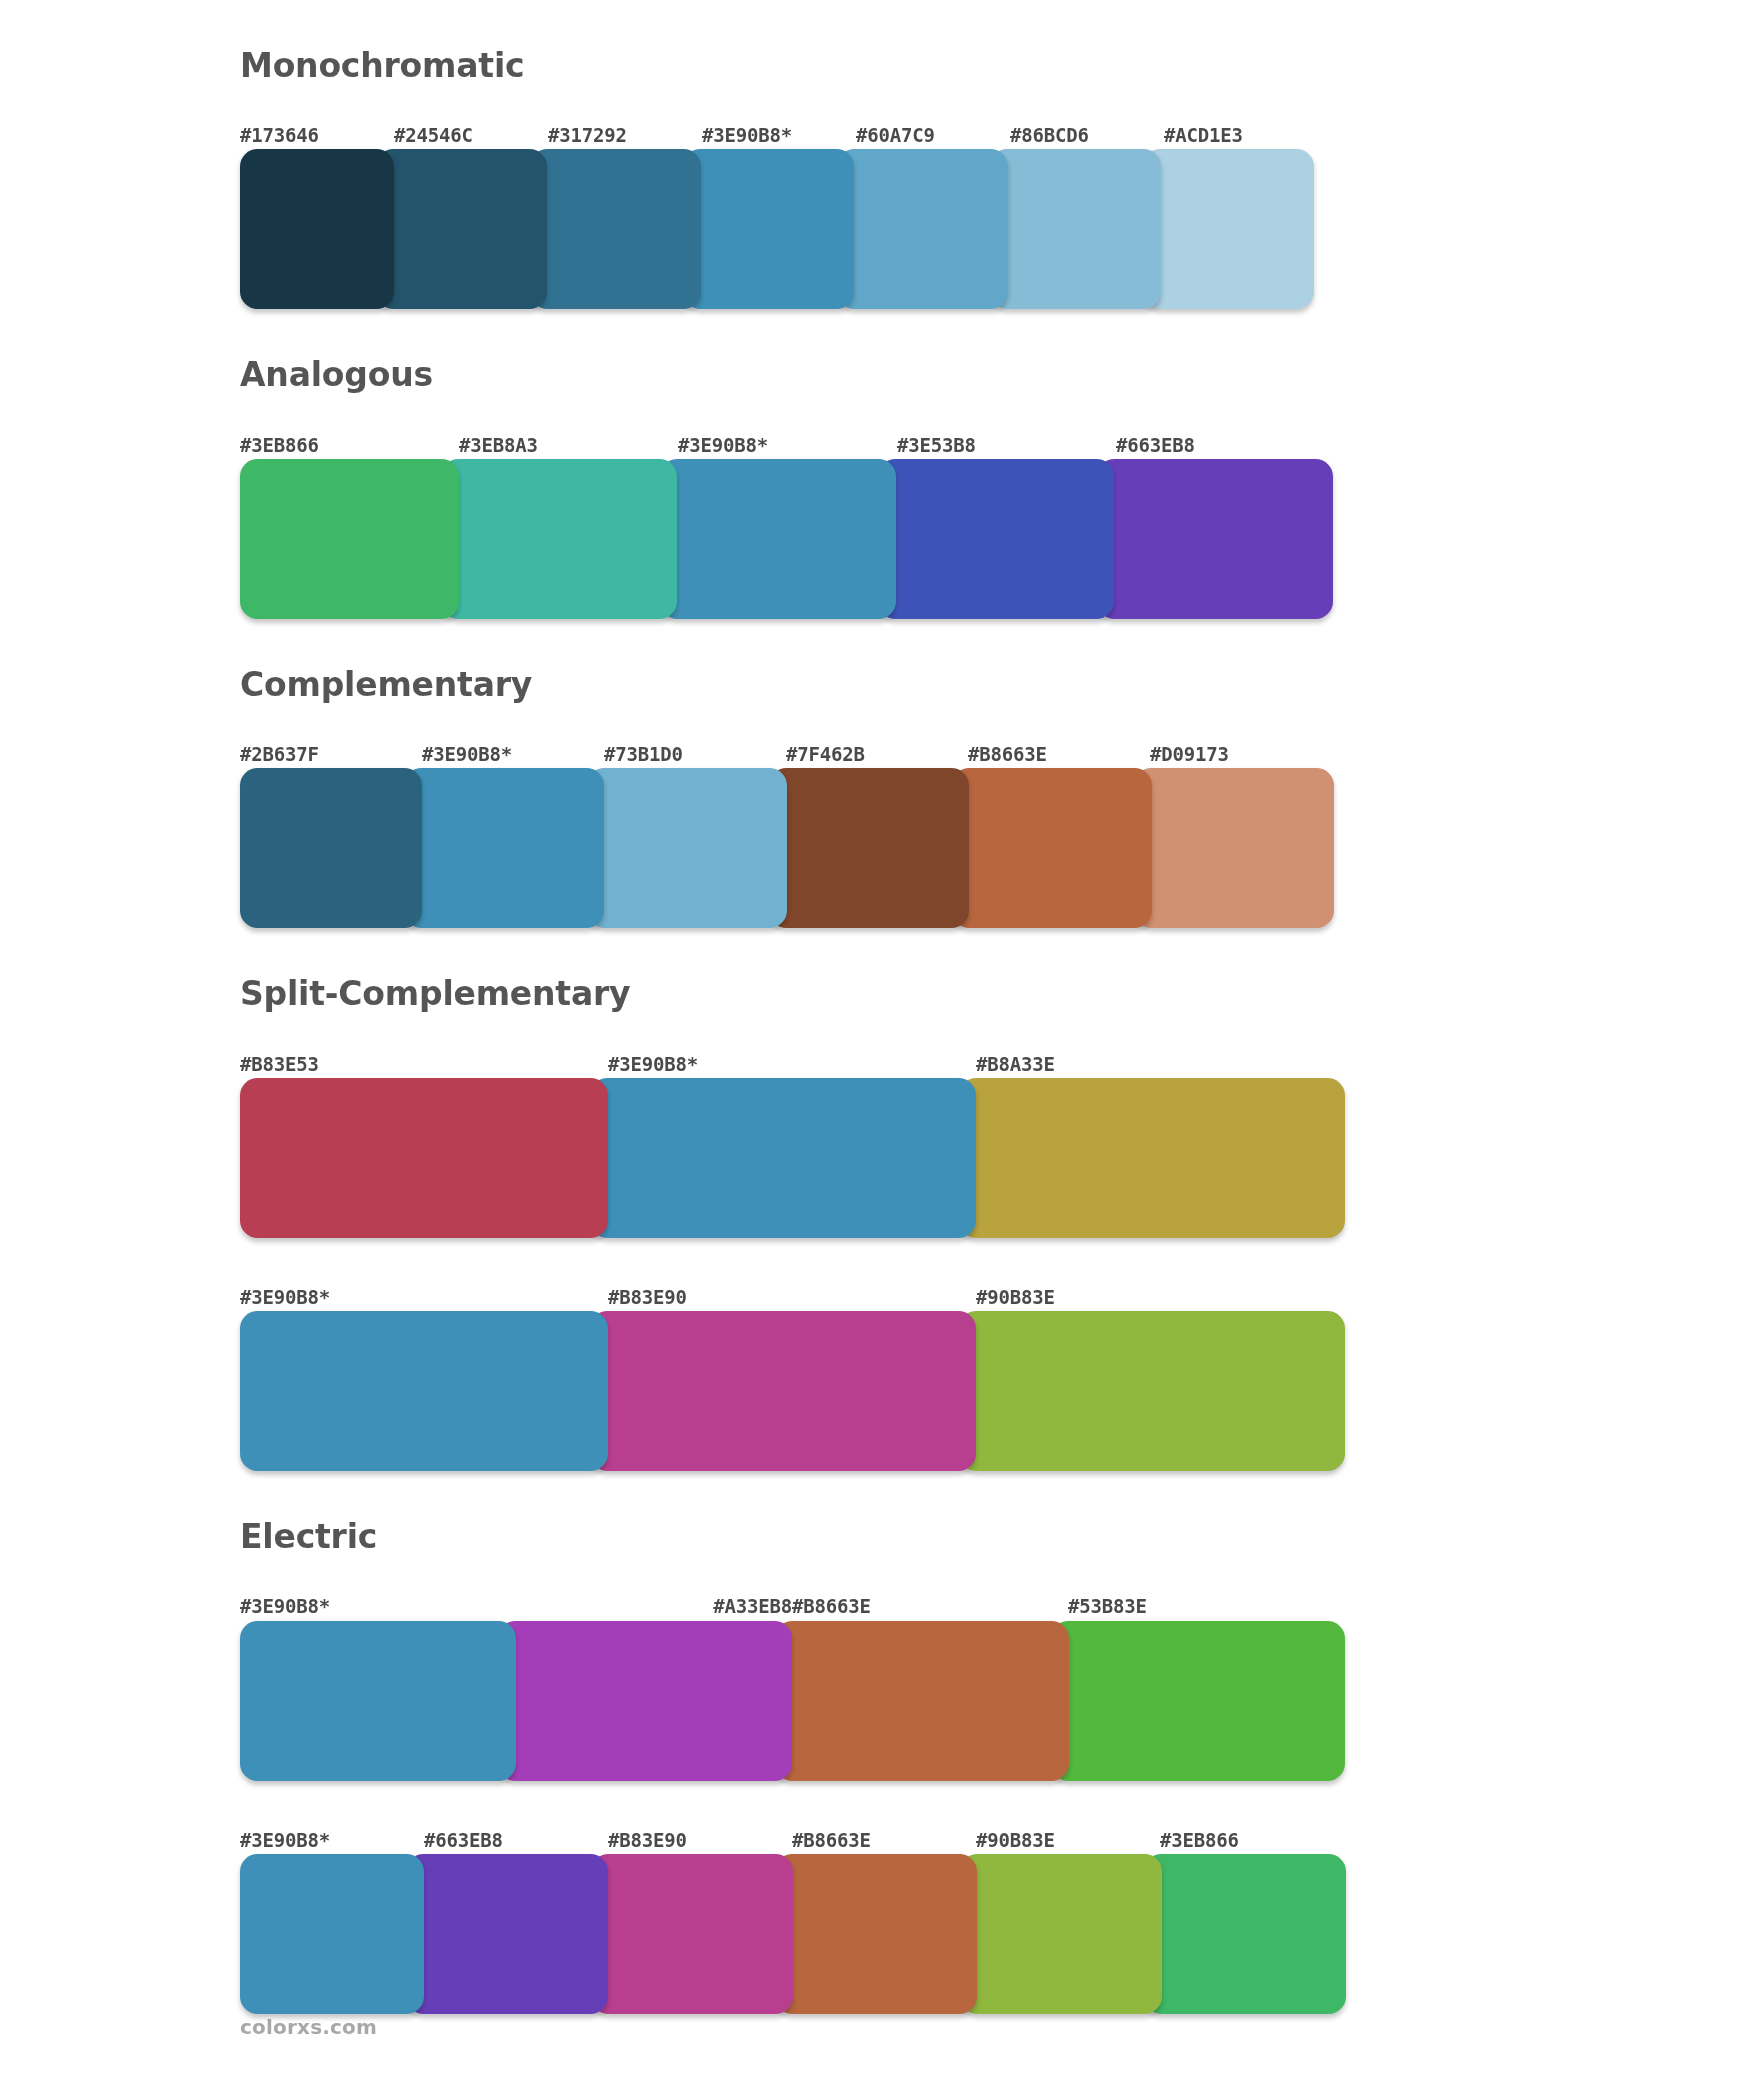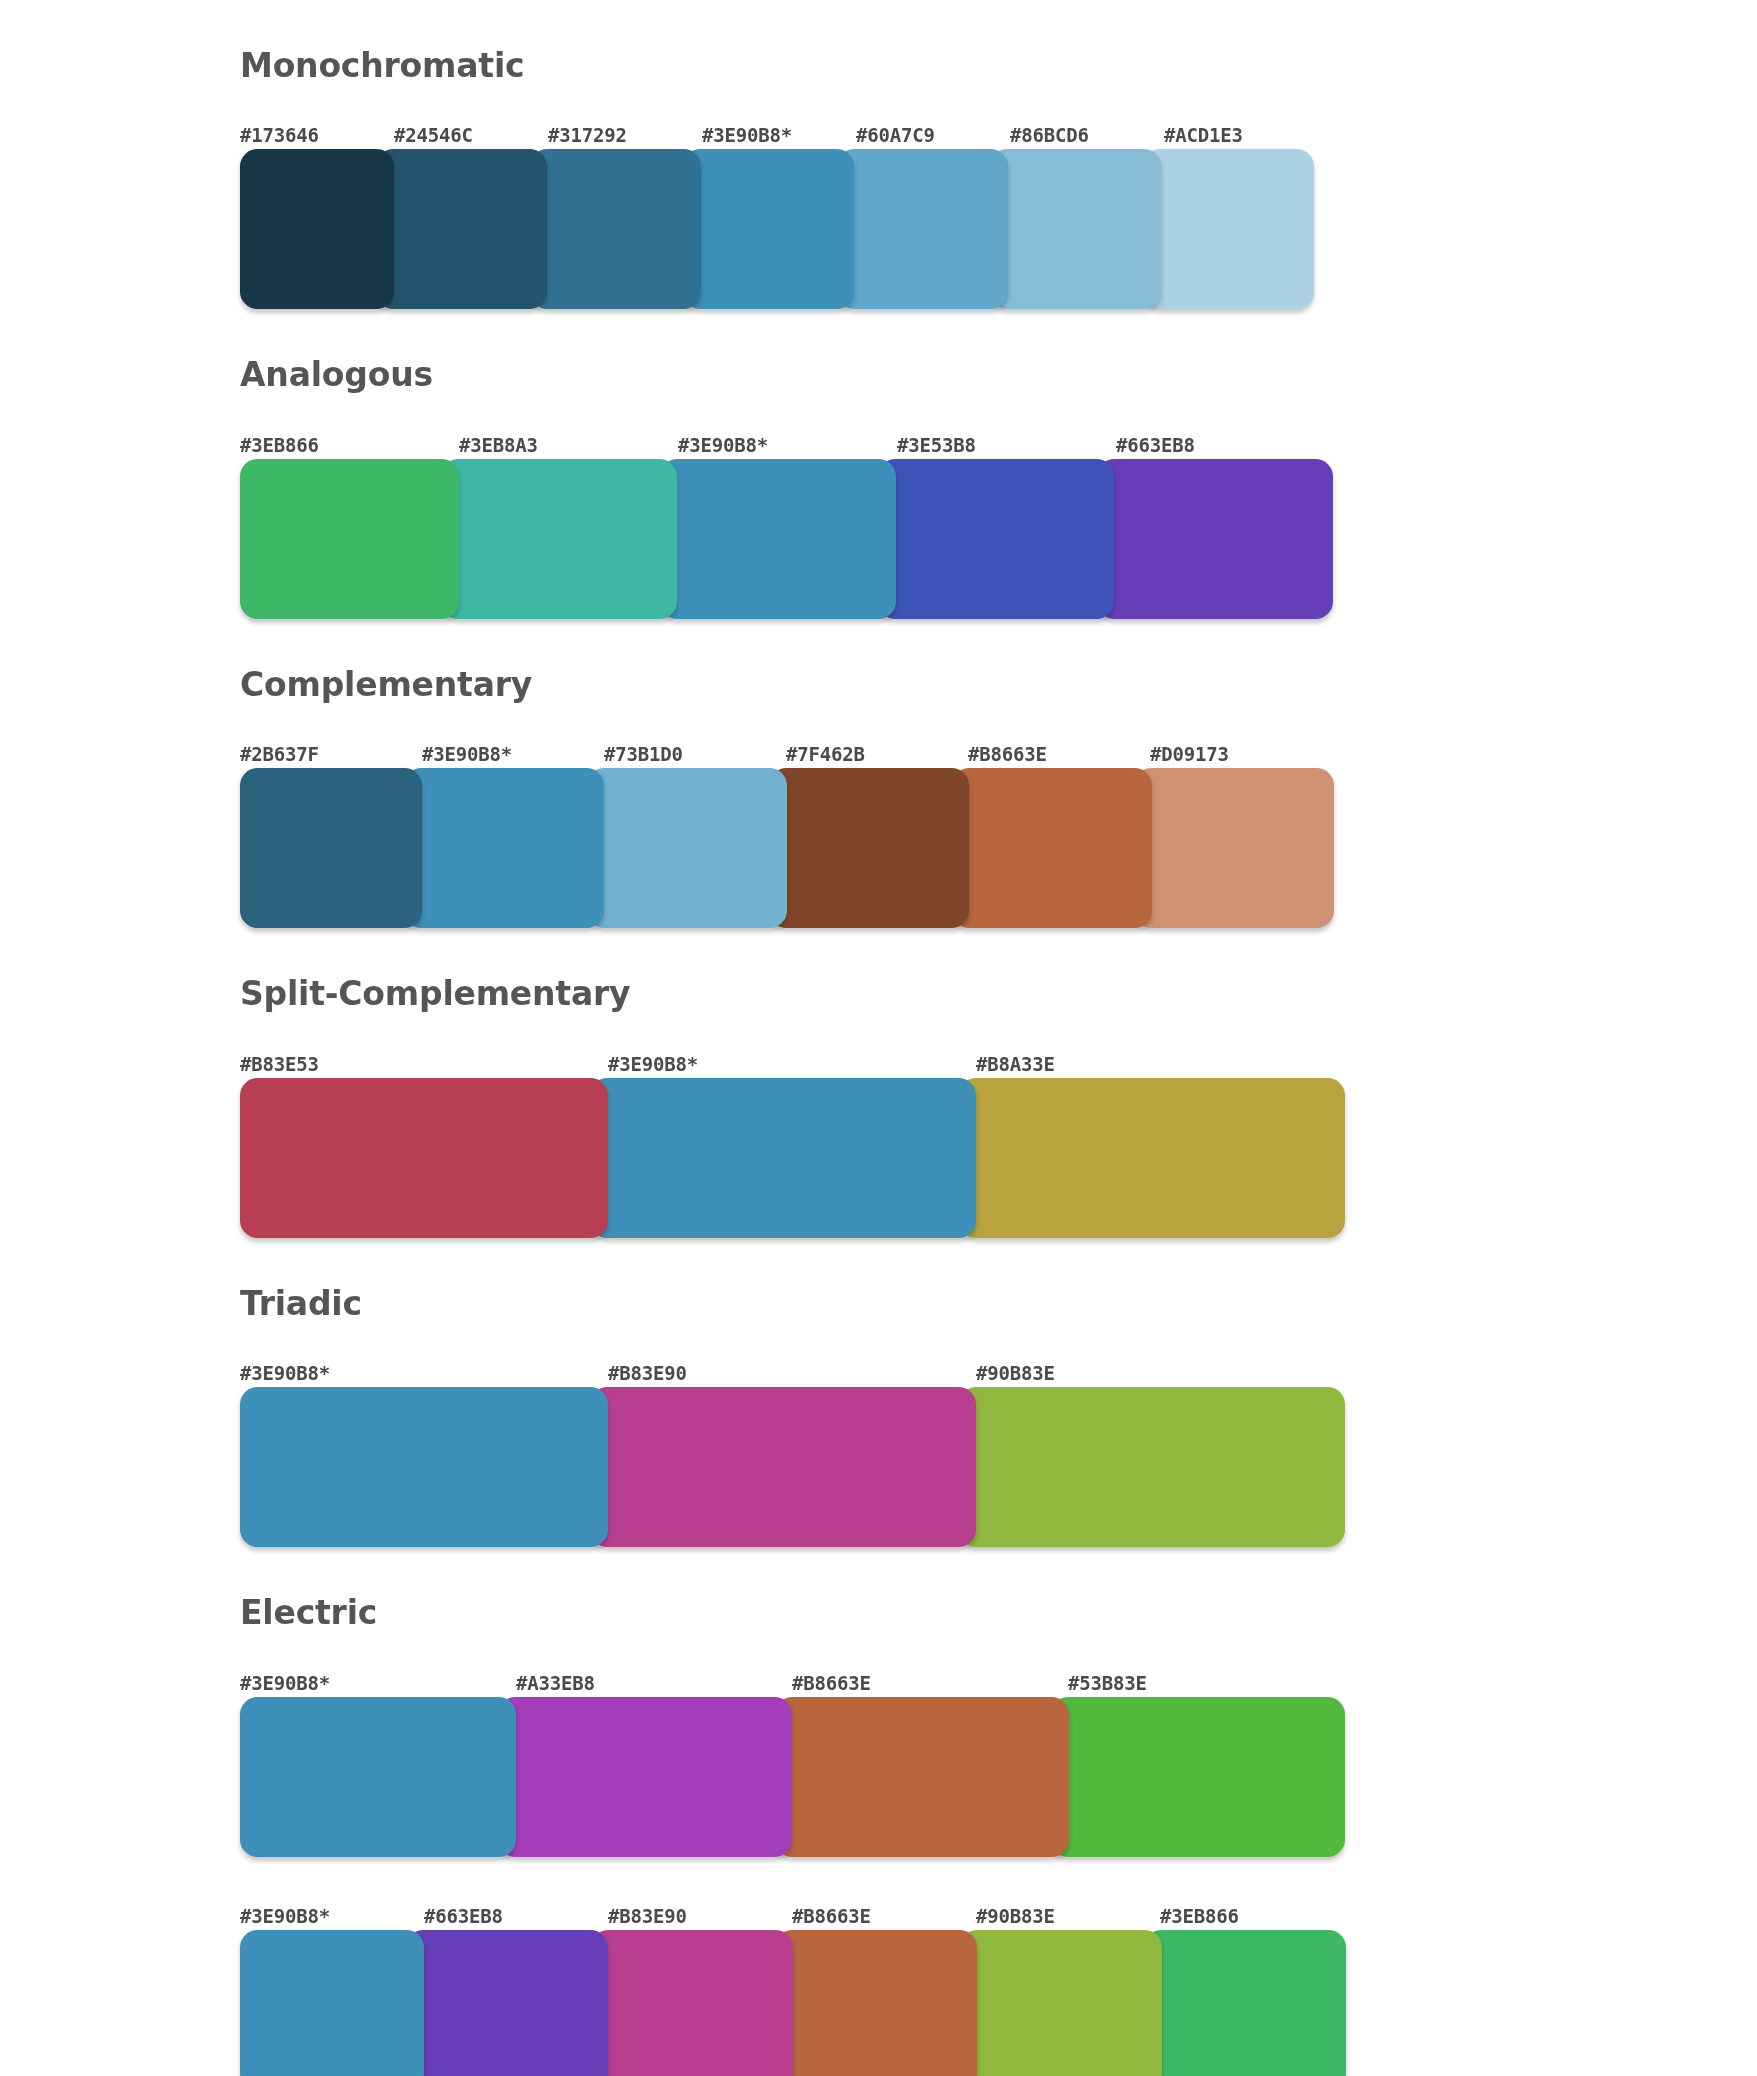--- a/index.html
+++ b/index.html
@@ -185,37 +185,36 @@
           <div class="swatch-label" style="width: 368px; flex: 0 0 368px;">#3E90B8*</div>
           <div class="swatch-label" style="width: 368px; flex: 0 0 368px;">#B8A33E</div>
         </div>
         <div class="swatch-row" style="width: 1105px;">
           <div class="swatch" style="width: 368px; flex: 0 0 368px; background: rgb(184, 62, 83);"></div>
           <div class="swatch" style="width: 386px; flex: 0 0 386px; background: rgb(62, 144, 184); margin-left: -17.6px;"></div>
           <div class="swatch" style="width: 386px; flex: 0 0 386px; background: rgb(184, 163, 62); margin-left: -17.6px;"></div>
         </div>
       </div>
       <div class="section" style="margin-bottom: 48px;">
-        <div class="section-title">Triadic</div>
         <div class="labels-row" style="width: 1105px;">
           <div class="swatch-label" style="width: 368px; flex: 0 0 368px;">#3E90B8*</div>
           <div class="swatch-label" style="width: 368px; flex: 0 0 368px;">#B83E90</div>
           <div class="swatch-label" style="width: 368px; flex: 0 0 368px;">#90B83E</div>
         </div>
         <div class="swatch-row" style="width: 1105px;">
           <div class="swatch" style="width: 368px; flex: 0 0 368px; background: rgb(62, 144, 184);"></div>
           <div class="swatch" style="width: 386px; flex: 0 0 386px; background: rgb(184, 62, 144); margin-left: -17.6px;"></div>
           <div class="swatch" style="width: 386px; flex: 0 0 386px; background: rgb(144, 184, 62); margin-left: -17.6px;"></div>
         </div>
       </div>
       <div class="section" style="margin-bottom: 48px;">
         <div class="section-title">Electric</div>
         <div class="labels-row" style="width: 1105px;">
           <div class="swatch-label" style="width: 276px; flex: 0 0 276px;">#3E90B8*</div>
-          <div class="swatch-label" style="width: 276px; flex: 0 0 276px;">#A33EB8</div>
+          <div class="swatch-label" style="width: 276px; flex: 0 0 276px; text-align: right;">#A33EB8</div>
           <div class="swatch-label" style="width: 276px; flex: 0 0 276px;">#B8663E</div>
           <div class="swatch-label" style="width: 276px; flex: 0 0 276px;">#53B83E</div>
         </div>
         <div class="swatch-row" style="width: 1105px;">
           <div class="swatch" style="width: 276px; flex: 0 0 276px; background: rgb(62, 144, 184);"></div>
           <div class="swatch" style="width: 294px; flex: 0 0 294px; background: rgb(163, 62, 184); margin-left: -17.6px;"></div>
           <div class="swatch" style="width: 294px; flex: 0 0 294px; background: rgb(184, 102, 62); margin-left: -17.6px;"></div>
           <div class="swatch" style="width: 294px; flex: 0 0 294px; background: rgb(83, 184, 62); margin-left: -17.6px;"></div>
         </div>
       </div>

